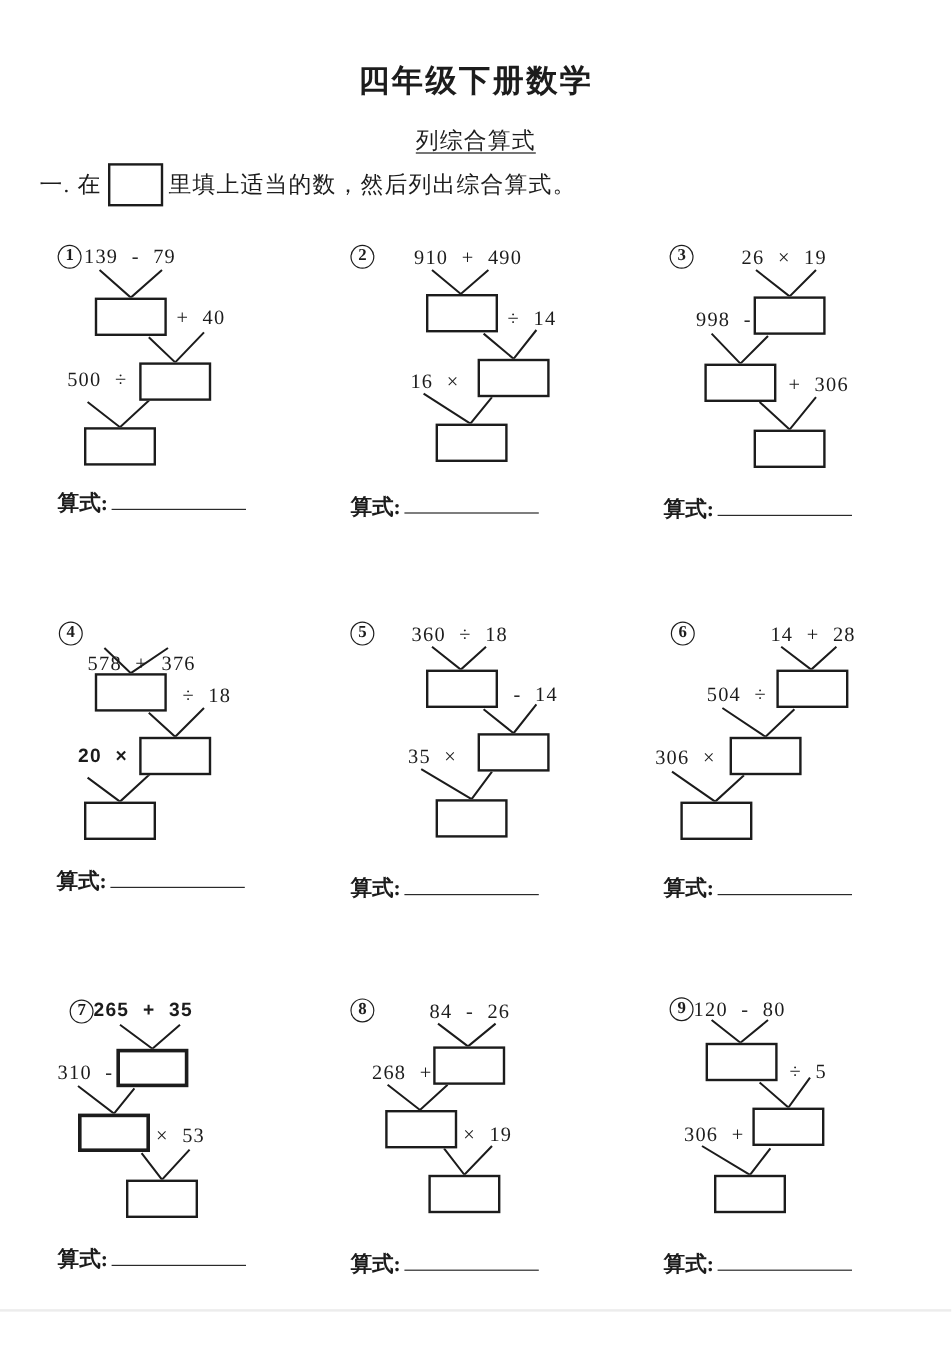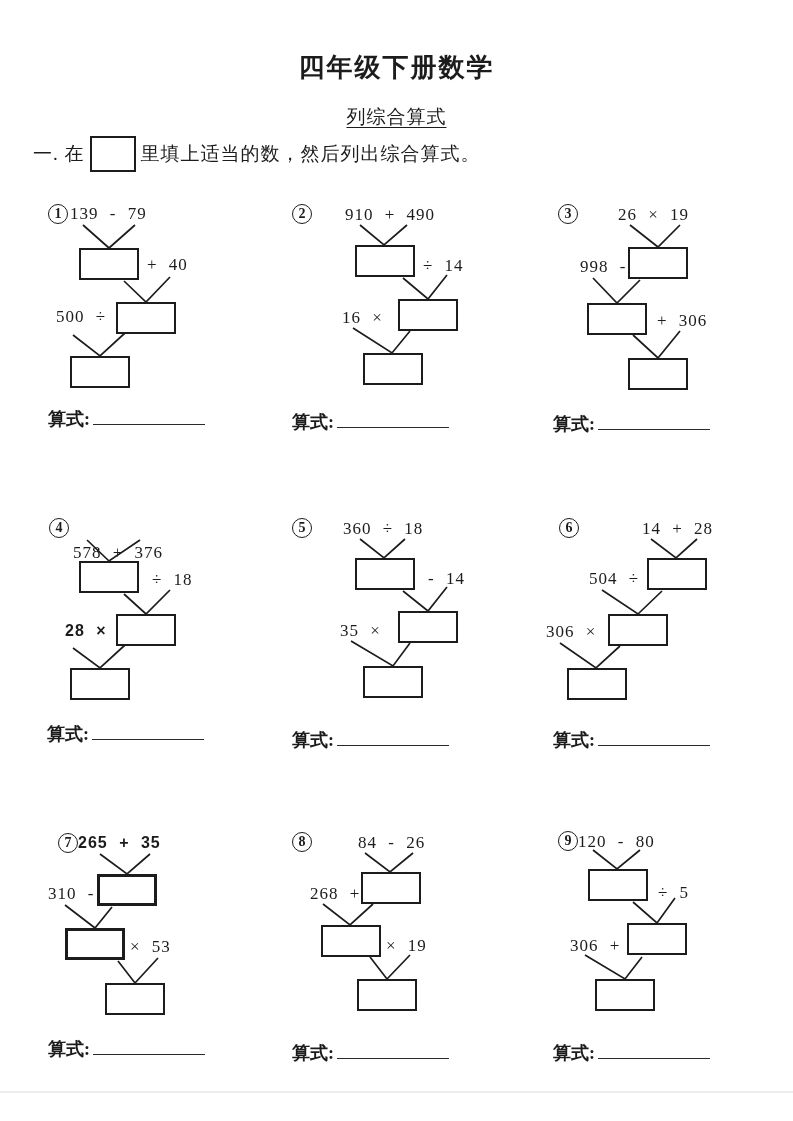--- a/index.html
+++ b/index.html
@@ -98,21 +98,21 @@
     <svg class="arrows" width="250" height="200">
       <polyline points="47,27 69,48 100,27"></polyline>
       <polyline points="84,81 106,101 130,77"></polyline>
       <polyline points="33,135 60,155 85,132"></polyline>
     </svg>
     <span class="pnum" style="left:9px;top:5px;">4</span>
     <span class="expr" style="left:33px;top:6px;margin-top:24px;">578 + 376</span>
     <div class="fbox" style="left:39px;top:48px;"></div>
     <span class="expr" style="left:112px;top:57px;">÷ 18</span>
     <div class="fbox" style="left:76px;top:101px;"></div>
-    <span class="expr bold" style="left:25px;top:109px;">28 ×</span>
+    <span class="expr bold" style="left:25px;top:109px;">20 ×</span>
     <div class="fbox" style="left:30px;top:155px;"></div>
     <div class="ansrow" style="left:7px;top:209px;">
       <span>算式:</span><span class="uline"></span>
     </div>
   </div>
 
   <div class="cell" style="left:285px;top:513px;">
     <svg class="arrows" width="250" height="200">
       <polyline points="75,26 99,45 120,26"></polyline>
       <polyline points="118,78 143,98 162,74"></polyline>

